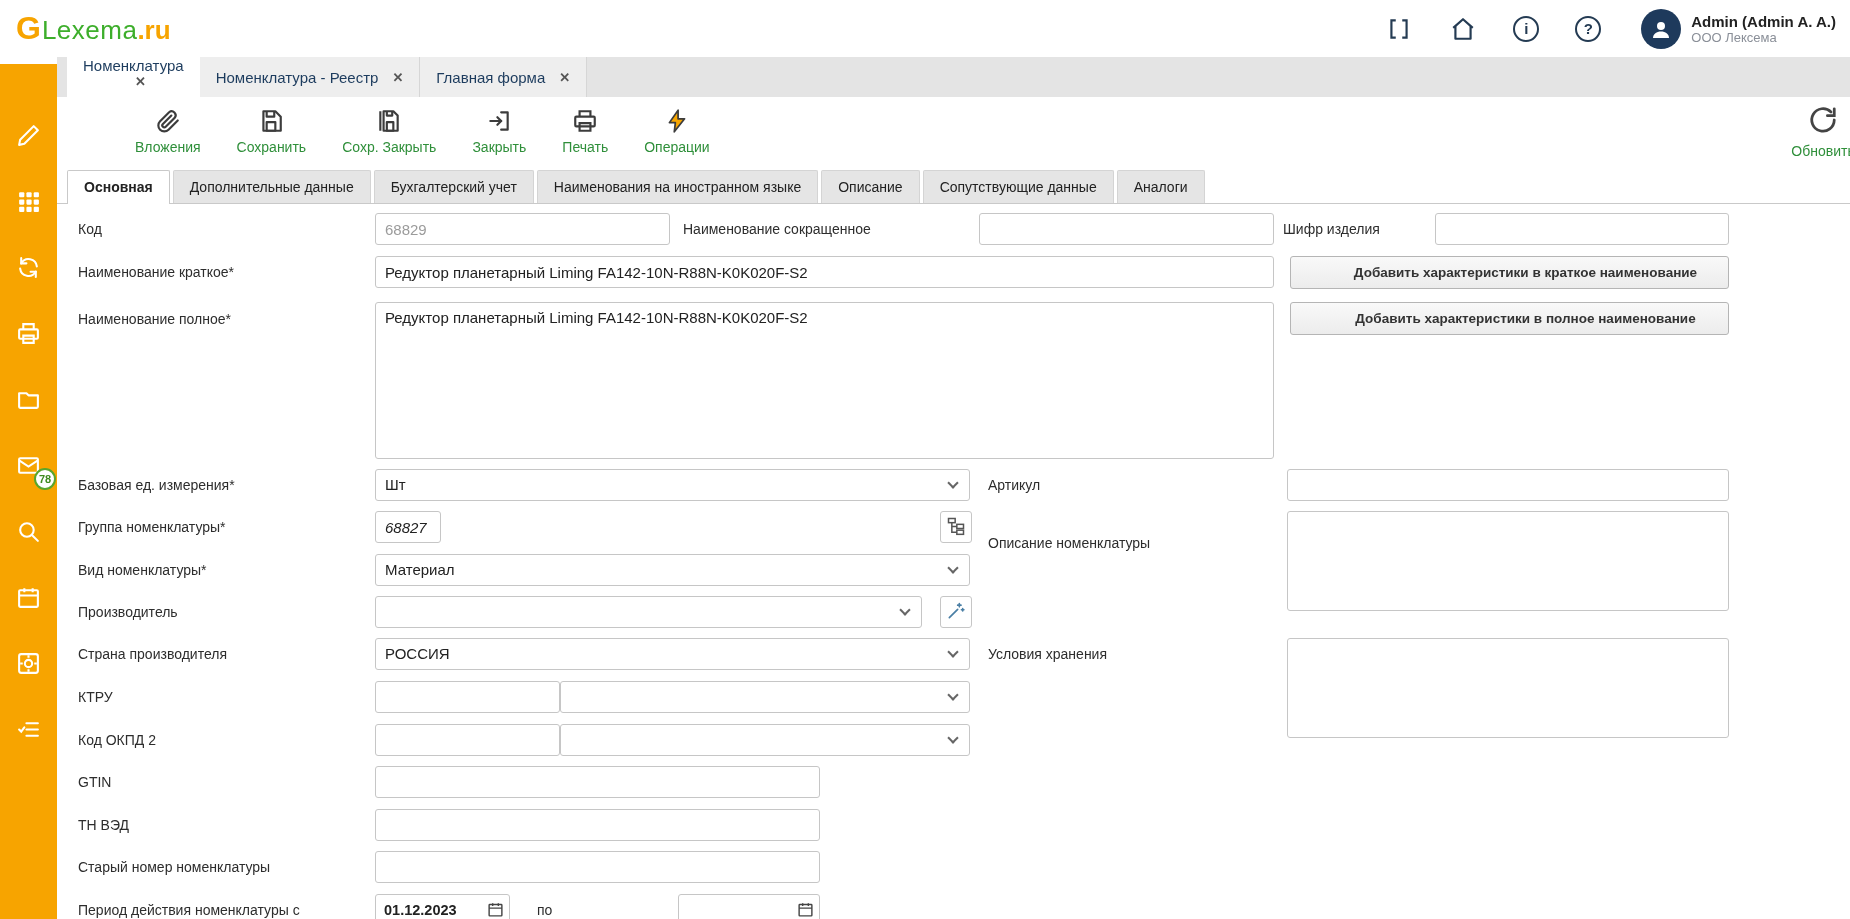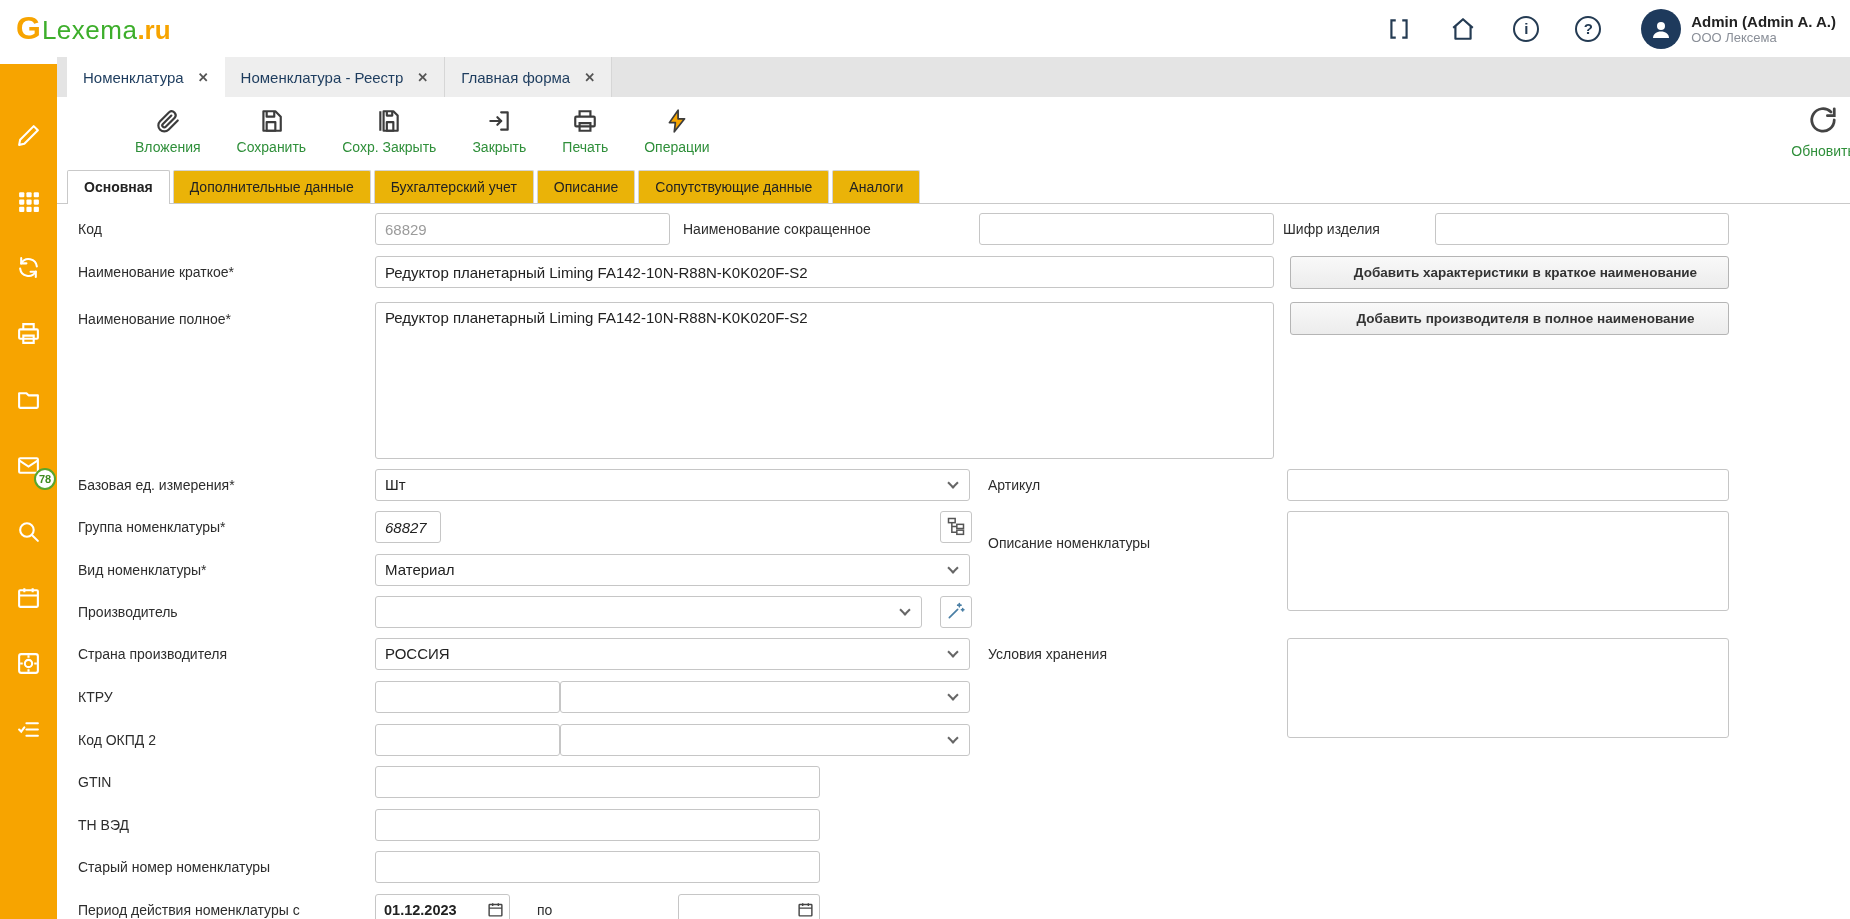--- a/index.html
+++ b/index.html
@@ -28,36 +28,36 @@
   .sidebar { flex:0 0 57px; background:#f7a400; display:flex; flex-direction:column; align-items:center; padding-top:60px; gap:40px;margin-top:7px; }
   .sb { position:relative; width:57px; height:26px; background:none; border:none; color:#fff; display:flex; align-items:center; justify-content:center; cursor:pointer; }
   .sb svg { width:25px; height:25px; }
   .badge { position:absolute; right:1px; bottom:-10px; min-width:22px; height:22px; padding:0 2px; border-radius:11px; background:#fff; border:2px solid #59a52c; color:#3e8a1f; font-size:11px; font-weight:bold; display:flex; align-items:center; justify-content:center; }
 
   .main { flex:1; display:flex; flex-direction:column; overflow:hidden; background:#fff; }
 
   
   .doc-tabs { flex:0 0 40px; background:#e4e4e4; display:flex; align-items:stretch; padding-left:10px; }
   .dtab { display:flex; align-items:center; padding:0 16px; font-size:15px; color:#1d3c5e; background:#eeeeee; border-right:1px solid #d6d6d6; cursor:pointer; white-space:nowrap; }
-  .dtab.active { background:#fff; border-right:none; }
+  .dtab.active { background:#fff; border-right:none;flex-direction:column; }
   .dtab-close { margin-left:14px; color:#555; font-size:13px; font-weight:bold; cursor:pointer; }
 
   
   .toolbar { flex:0 0 73px; position:relative; background:#fff; display:flex; align-items:flex-start; padding:10px 0 0 78px; overflow:hidden; }
   .tbtn { display:flex; flex-direction:column; align-items:center; gap:5px; margin-right:36px; cursor:pointer; }
   .ticon { height:27px; display:flex; align-items:center; color:#3c3c3c; }
   .ticon svg { width:26px; height:26px; }
   .tlabel { font-size:14px; color:#2f8f3a; white-space:nowrap; }
   .tb-refresh { position:absolute; top:8px; left:1720px; width:92px; display:flex; flex-direction:column; align-items:center; gap:4px; cursor:pointer; }
   .tb-refresh svg { width:30px; height:30px; }
 
   
   .form-tabs { flex:0 0 34px; position:relative; display:flex; align-items:flex-start; padding-left:10px; background:#fff; }
   .form-tabs::after { content:""; position:absolute; left:0; right:0; bottom:0; height:1px; background:#c9c9c9; }
-  .ftab { position:relative; z-index:1; height:33px; line-height:32px; padding:0 16px; font-size:14px; color:#222; background:#eab308; border:1px solid #d4d4d4; border-bottom:none; margin-right:3px; border-radius:2px 2px 0 0; cursor:pointer; white-space:nowrap; }
+  .ftab { position:relative; z-index:1; height:33px; line-height:32px; padding:0 16px; font-size:14px; color:#222; background:#e5e5e5; border:1px solid #d4d4d4; border-bottom:none; margin-right:3px; border-radius:2px 2px 0 0; cursor:pointer; white-space:nowrap; }
   .ftab.active { height:34px; background:#fff; font-weight:bold; border-color:#c9c9c9; }
 
   
   .form-area { flex:1; position:relative; background:#fff; overflow:hidden; }
   .flabel { position:absolute; height:32px; line-height:32px; font-size:14px; color:#2d2d2d; white-space:nowrap; }
   .flabel.top { height:auto; line-height:20px; padding-top:7px; }
   .inp { position:absolute; height:32px; border:1px solid #c6c6c6; border-radius:3px; font-size:15px; color:#222; padding:0 9px; font-family:inherit; outline:none; background:#fff; }
   .inp.ro { color:#9b9b9b; }
   .ta { position:absolute; border:1px solid #c6c6c6; border-radius:3px; font-size:15px; color:#222; padding:6px 9px; font-family:inherit; resize:none; outline:none; background:#fff; }
   .dd { position:absolute; height:32px; background:#fff; border:1px solid #c6c6c6; border-radius:3px; font-size:15px; color:#222; line-height:30px; padding:0 30px 0 9px; cursor:pointer; white-space:nowrap; overflow:hidden; }
@@ -266,41 +266,42 @@
                 <path d="M21 3v5.5h-5.5"></path>
               </svg></span>
           <span class="tlabel">Обновить</span>
         </div>
       </div>
 
       <div class="form-tabs">
         <div class="ftab active">Основная</div>
         <div class="ftab">Дополнительные данные</div>
         <div class="ftab">Бухгалтерский учет</div>
+        <div class="ftab">Наименования на иностранном языке</div>
         <div class="ftab">Описание</div>
         <div class="ftab">Сопутствующие данные</div>
         <div class="ftab">Аналоги</div>
       </div>
 
       <div class="form-area">
 
         <label class="flabel" style="left:21px;top:9px">Код</label>
         <input class="inp ro" style="left: 318px; top: 9px; width: 295px;" readonly="" value="68829">
         <label class="flabel" style="left:626px;top:9px">Наименование сокращенное</label>
         <input class="inp" style="left: 922px; top: 9px; width: 295px;" value="">
         <label class="flabel" style="left:1226px;top:9px">Шифр изделия</label>
         <input class="inp" style="left: 1378px; top: 9px; width: 294px;" value="">
 
         <label class="flabel" style="left:21px;top:52px">Наименование краткое*</label>
         <input class="inp" style="left: 318px; top: 52px; width: 899px;" value="Редуктор планетарный Liming FA142-10N-R88N-K0K020F-S2">
         <button class="char-btn" style="left:1233px;top:52px;width:439px">Добавить характеристики в краткое наименование</button>
 
         <label class="flabel top" style="left:21px;top:98px">Наименование полное*</label>
         <textarea class="ta" style="left: 318px; top: 98px; width: 899px; height: 157px;">Редуктор планетарный Liming FA142-10N-R88N-K0K020F-S2</textarea>
-        <button class="char-btn" style="left:1233px;top:98px;width:439px">Добавить производителя в полное наименование</button>
+        <button class="char-btn" style="left:1233px;top:98px;width:439px">Добавить характеристики в полное наименование</button>
 
         <label class="flabel" style="left:21px;top:265px">Базовая ед. измерения*</label>
         <div class="dd" style="left:318px;top:265px;width:595px">
           <span>Шт</span>
           <span class="chev"></span>
         </div>
         <label class="flabel" style="left:931px;top:265px">Артикул</label>
         <input class="inp" style="left: 1230px; top: 265px; width: 442px;" value="">
 
         <label class="flabel" style="left:21px;top:307px">Группа номенклатуры*</label>

